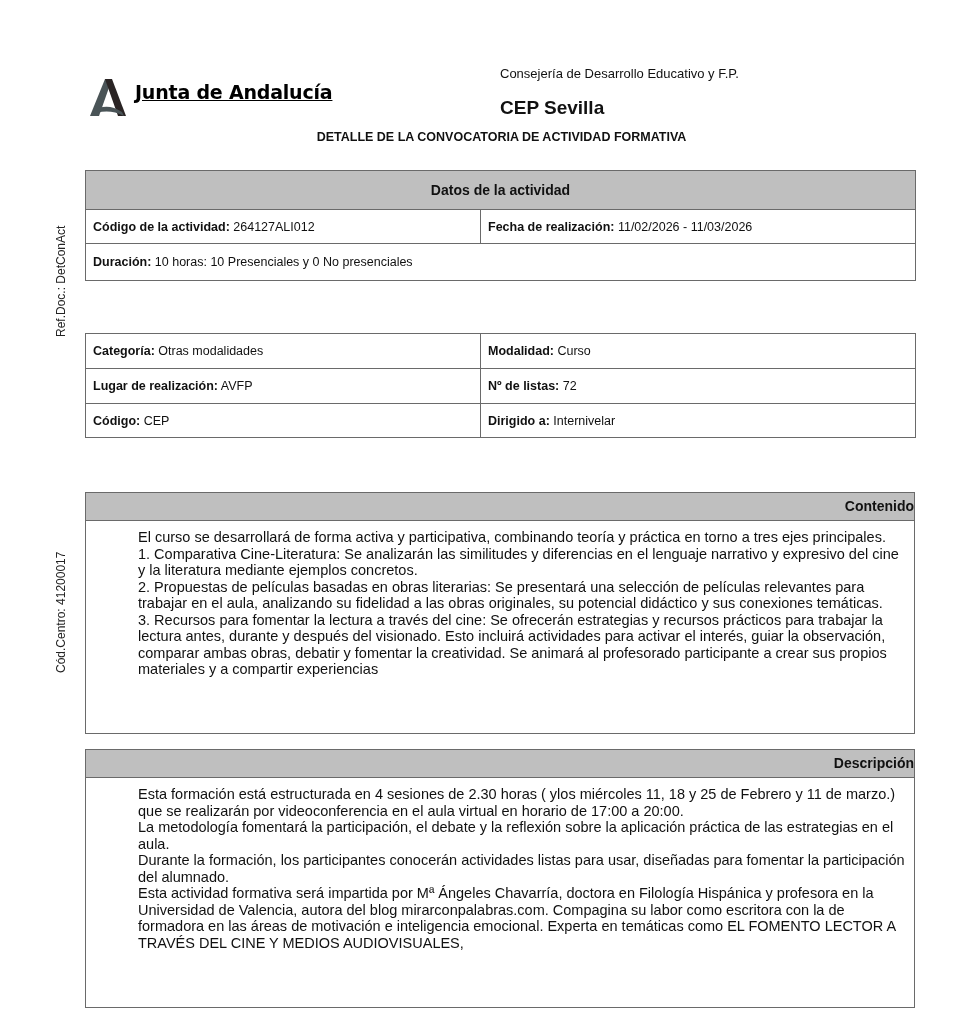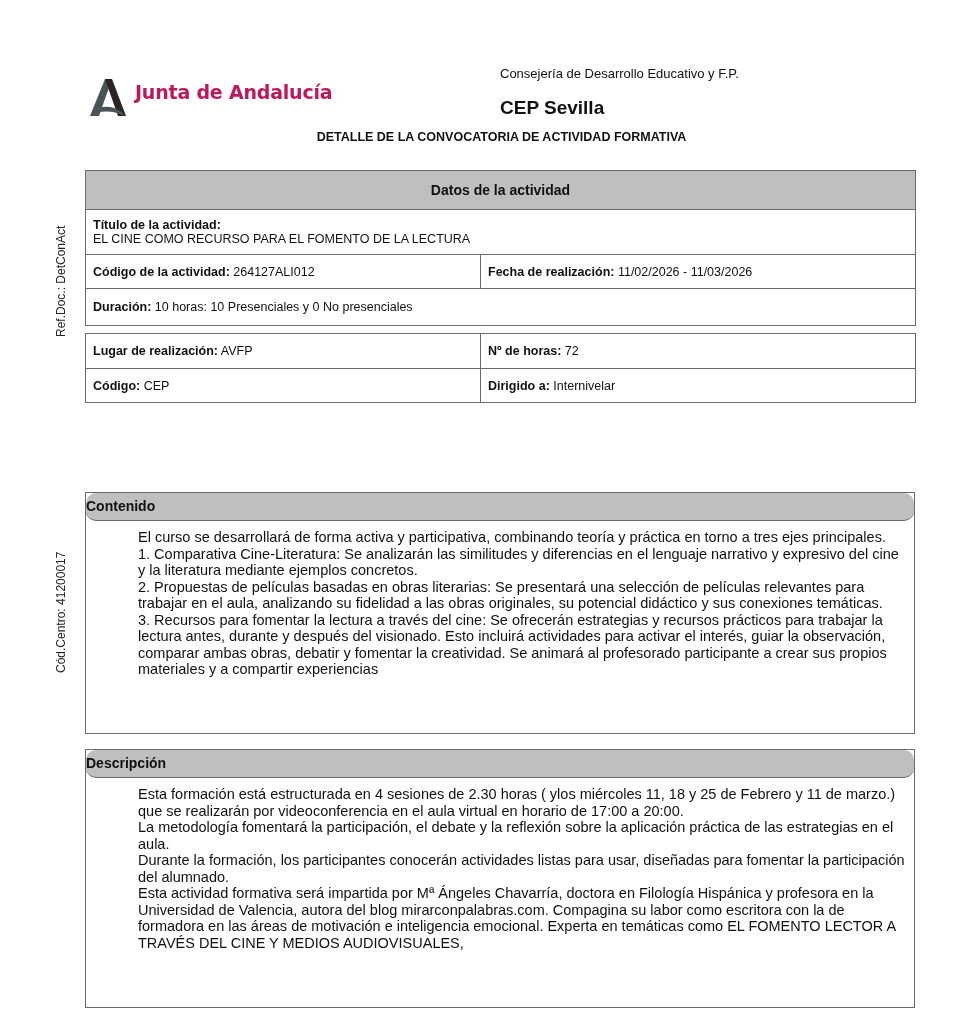--- a/index.html
+++ b/index.html
@@ -2,38 +2,38 @@
 <html><head>
 <meta charset="utf-8">
 <style>
   html, body { margin:0; padding:0; background:#ffffff; }
   body { width:977px; height:1023px; position:relative; overflow:hidden;
          font-family:"Liberation Sans", sans-serif; color:#111; }
   .abs { position:absolute; }
   .logo { left:88px; top:76px; width:260px; height:45px; }
   .logo svg { position:absolute; left:0; top:0; }
   .logo-text { position:absolute; left:47px; top:5px; font-family:"DejaVu Sans", sans-serif;
-               font-weight:bold; font-size:19px; color:#be185d; letter-spacing:-0.2px; white-space:nowrap; }
+               font-weight:bold; font-size:19px; color:#000000; letter-spacing:-0.2px; white-space:nowrap;text-decoration:underline; }
   .org { left:500px; top:66px; font-weight:normal; font-size:13px; white-space:nowrap; }
   .cep { left:500px; top:97px; font-weight:bold; font-size:19px; white-space:nowrap; }
   .doc-title { left:0; width:1003px; top:130px; text-align:center; font-weight:bold; font-size:12.5px; white-space:nowrap; }
   .side { font-size:12px; color:#222; white-space:nowrap; transform:rotate(-90deg); transform-origin:left top; }
   .side1 { left:54px; top:337px; }
   .side2 { left:54px; top:673px; }
 
   table.grid { position:absolute; left:85px; width:830px; border-collapse:collapse; table-layout:fixed; }
   table.grid td { border:1.5px solid #6a6a6a; font-size:12.5px; padding:0 7px; vertical-align:middle; line-height:14px;margin-top:21px; }
   table.grid td.hdr { background:#bfbfbf; text-align:center; font-weight:bold; font-size:14px; }
   .lbl { font-weight:bold; }
   .t1 { top:170px; }
   .t2 { top:333px; }
 
   .box { position:absolute; left:85px; width:830px; border:1.5px solid #6a6a6a; box-sizing:border-box; }
-  .box .hdr { background:#bfbfbf; text-align:left; font-weight:bold; font-size:14px; height:27px; line-height:27px;
-              border-bottom:1.5px solid #6a6a6a;border-radius:10px; }
+  .box .hdr { background:#bfbfbf; text-align:right; font-weight:bold; font-size:14px; height:27px; line-height:27px;
+              border-bottom:1.5px solid #6a6a6a; }
   .box .body { padding:8px 8px; font-size:14.5px; line-height:16.5px; white-space:pre-line;margin-left:44px; }
   .b1 { top:492px; height:242px; }
   .b2 { top:749px; height:259px; }
 </style>
 </head>
 <body>
 
 <div class="abs logo">
   <svg width="40" height="42" viewBox="0 0 40 42">
     <polygon points="2,40 17,3 24,3 11,40" fill="#4a5457"></polygon>
@@ -51,45 +51,43 @@
 
 <table class="grid t1">
   <colgroup>
       <col style="width:395px">
       <col style="width:435px">
     </colgroup>
   <tbody>
       <tr style="height:39px">
     <td class="hdr" colspan="2">Datos de la actividad</td>
   </tr>
-  <tr style="height:45px">
-    <td colspan="2">
-      <div class="lbl">Título de la actividad:</div>
-      <div>EL CINE COMO RECURSO PARA EL FOMENTO DE LA LECTURA</div>
-    </td>
-  </tr>
   <tr style="height:34px">
     <td><span class="lbl">Código de la actividad:</span> <span>264127ALI012</span></td>
     <td><span class="lbl">Fecha de realización:</span> <span>11/02/2026 - 11/03/2026</span></td>
   </tr>
   <tr style="height:37px">
     <td colspan="2"><span class="lbl">Duración:</span> <span>10 horas: 10 Presenciales y 0 No presenciales</span></td>
   </tr>
 </tbody>
   </table>
 
 <table class="grid t2">
   <colgroup>
       <col style="width:395px">
       <col style="width:435px">
     </colgroup>
   <tbody>
+      <tr style="height:35px">
+    <td><span class="lbl">Categoría:</span> <span>Otras modalidades</span></td>
+    <td><span class="lbl">Modalidad:</span> <span>Curso</span></td>
+  </tr>
   <tr style="height:35px">
     <td><span class="lbl">Lugar de realización:</span> <span>AVFP</span></td>
-    <td><span class="lbl">Nº de horas:</span> <span>72</span></td>
+    <td><span class="lbl">Nº de listas:</span> <span>72</span></td>
   </tr>
   <tr style="height:34px">
     <td><span class="lbl">Código:</span> <span>CEP</span></td>
     <td><span class="lbl">Dirigido a:</span> <span>Internivelar</span></td>
   </tr>
 </tbody>
   </table>
 
 <div class="box b1">
   <div class="hdr">Contenido</div>

